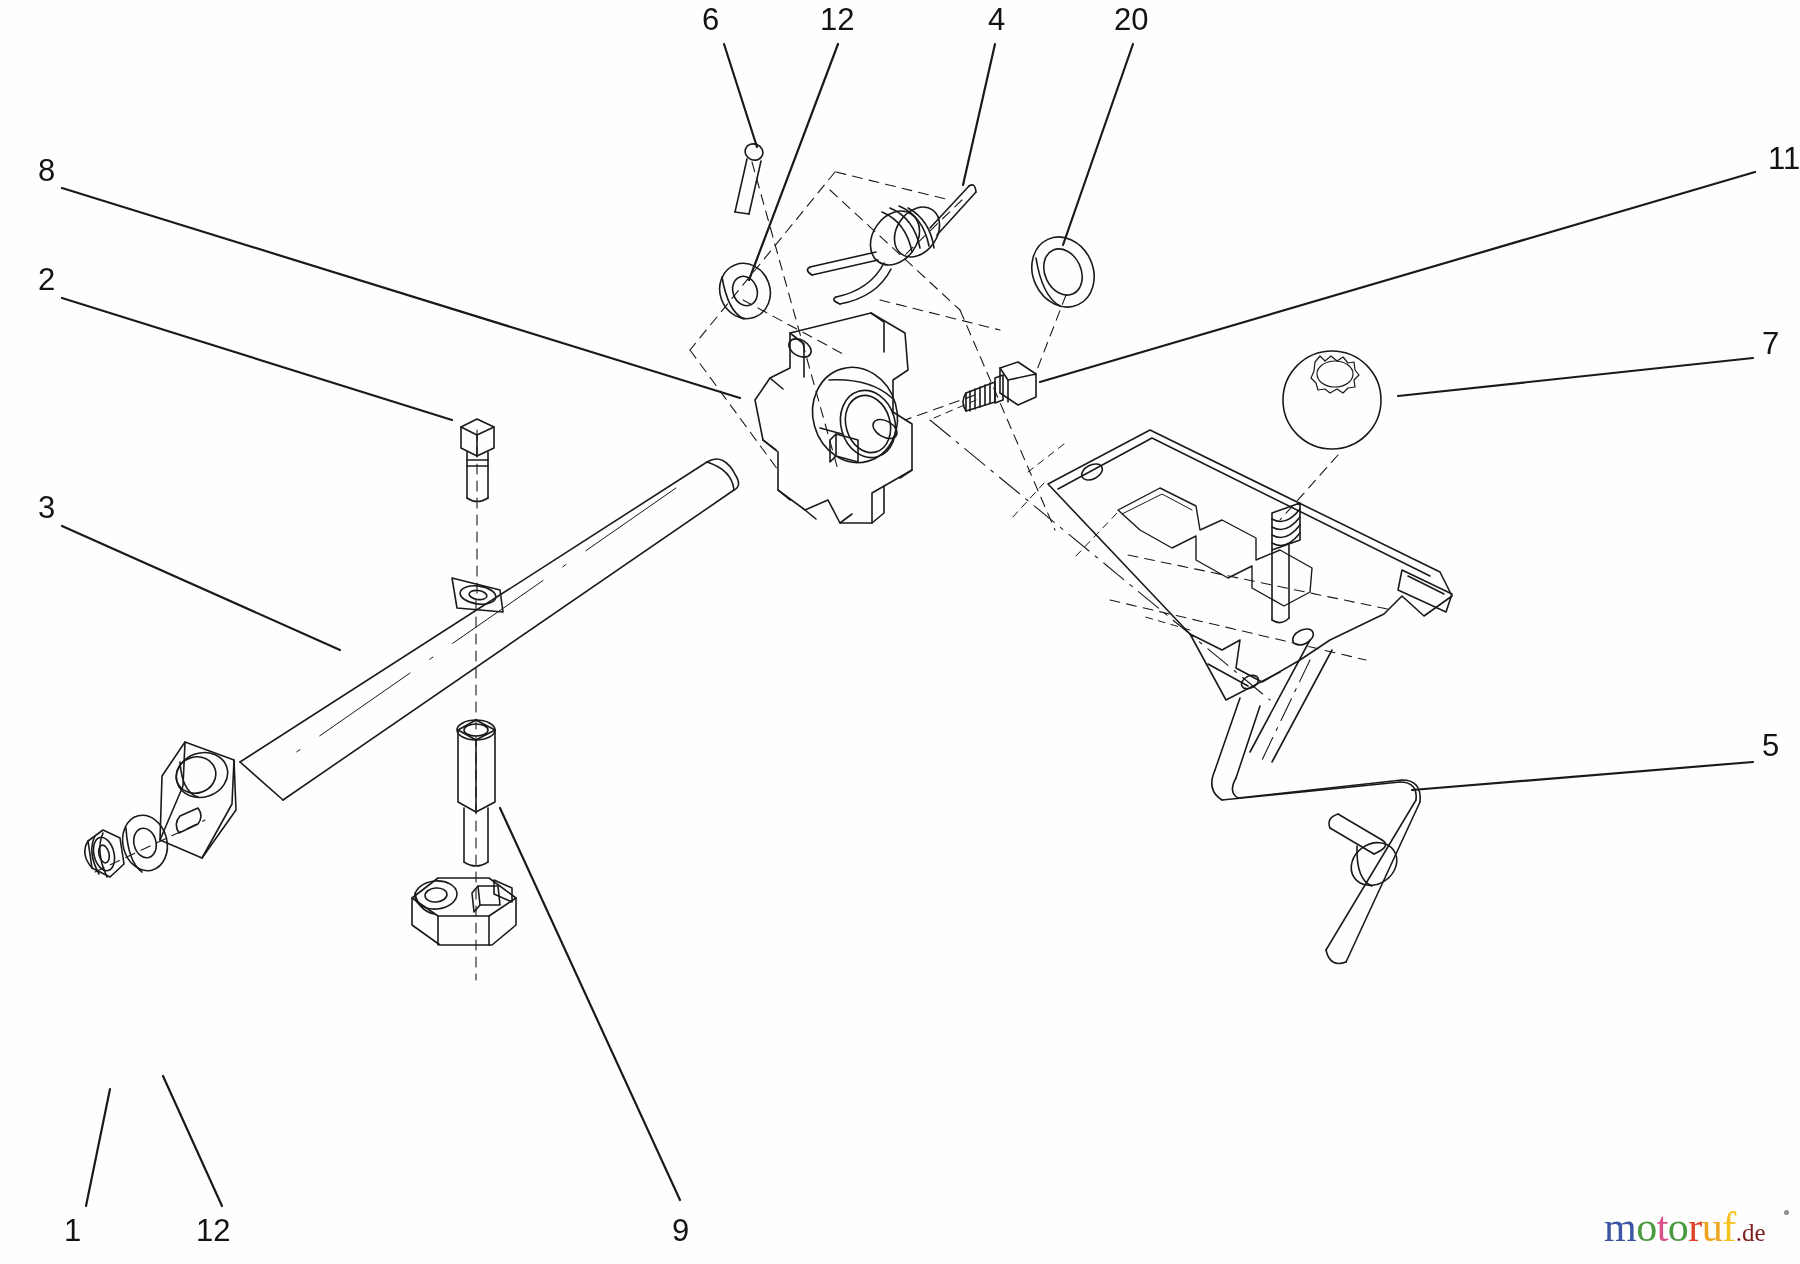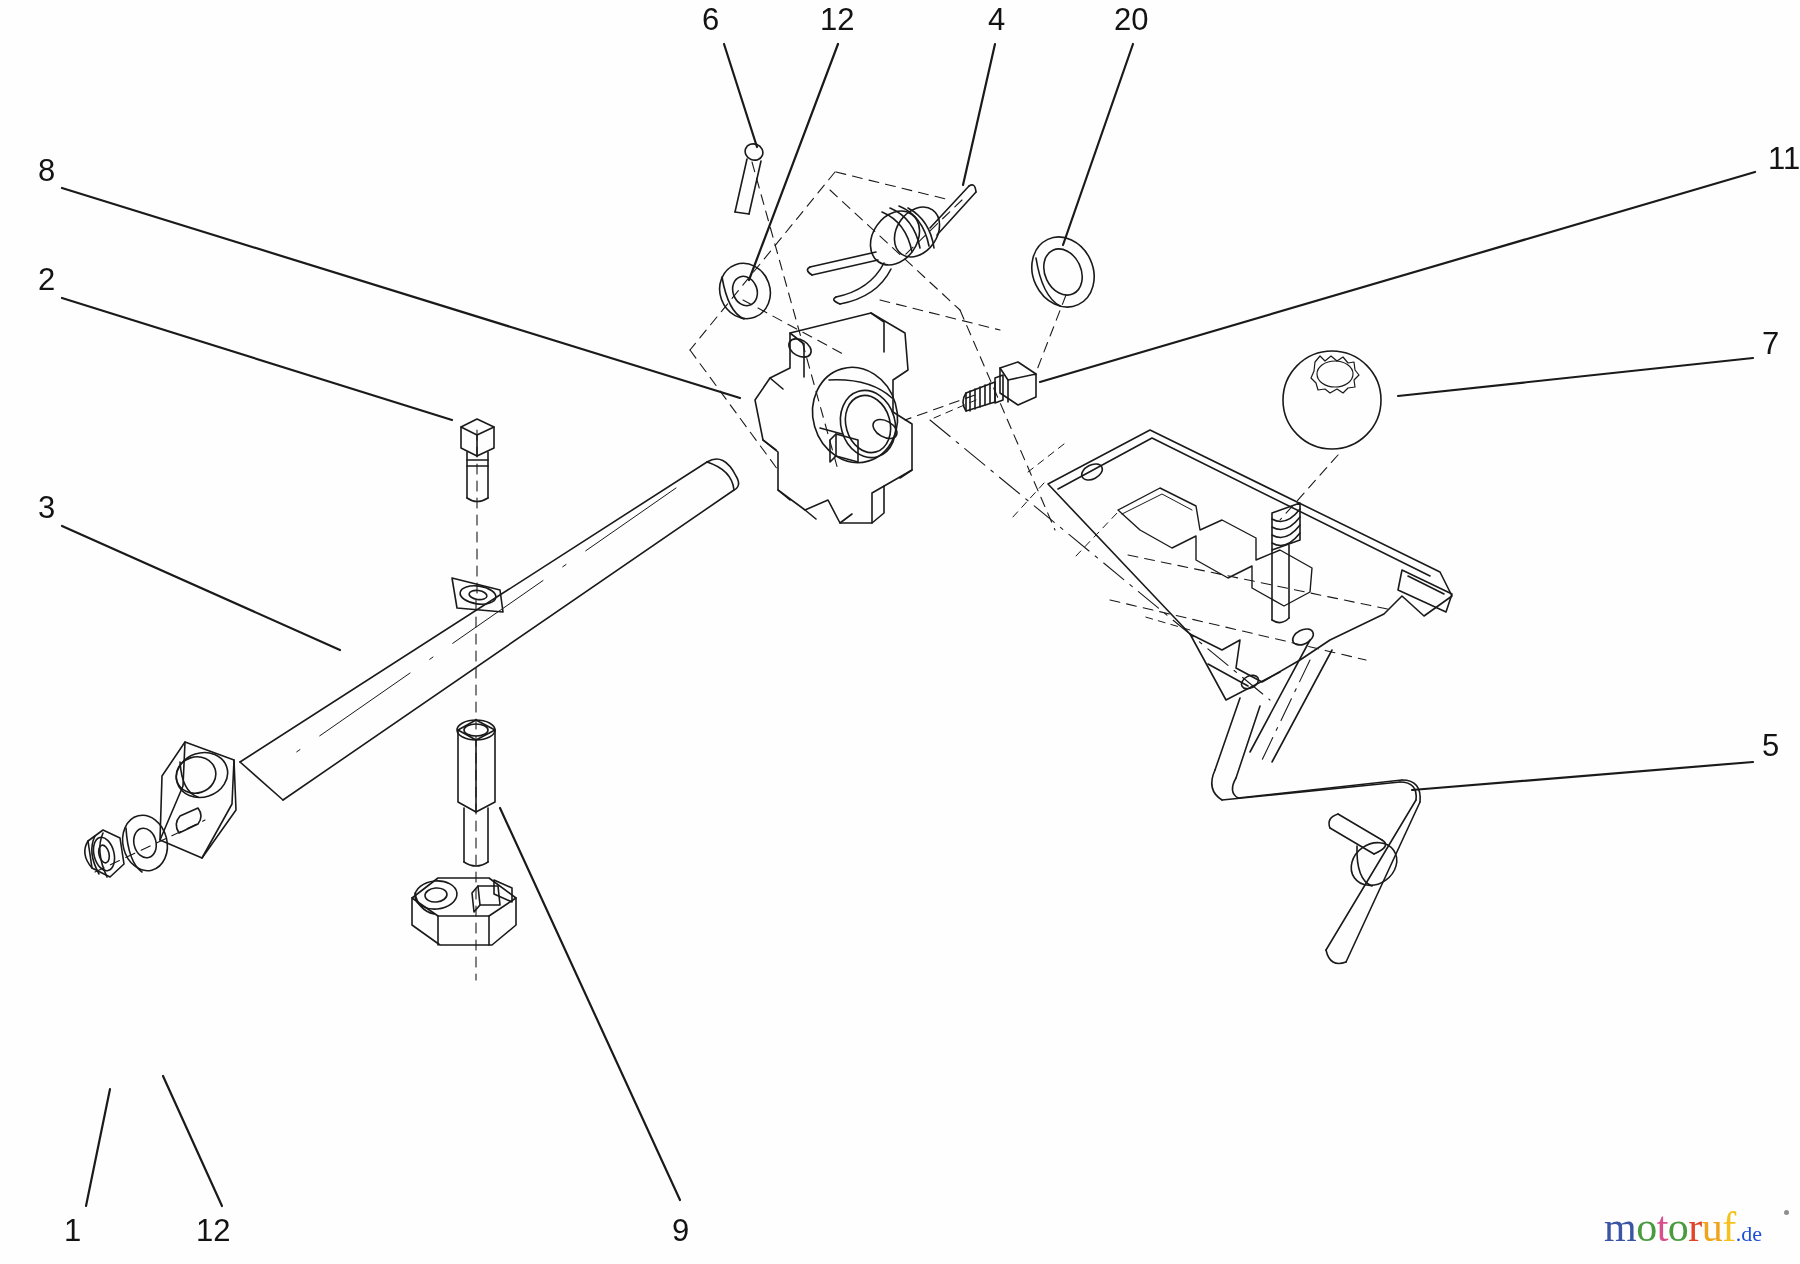--- a/index.html
+++ b/index.html
@@ -39,22 +39,22 @@
     top: 1206px;
     font-family: "Liberation Serif", serif;
     font-size: 42px;
     letter-spacing: -0.5px;
     line-height: 1;
     white-space: nowrap;
     user-select: none;
   }
   #watermark .wm-l { display: inline-block; }
   #watermark .wm-suffix {
-    font-size: 22px;
-    color: #1d4ed8;
+    font-size: 25px;
+    color: #7f1d1d;
     vertical-align: baseline;
     letter-spacing: 0;
   }
   #watermark .wm-dot {
     position: absolute;
     left: 180px;
     top: 4px;
     width: 5px;
     height: 5px;
     border-radius: 50%;

